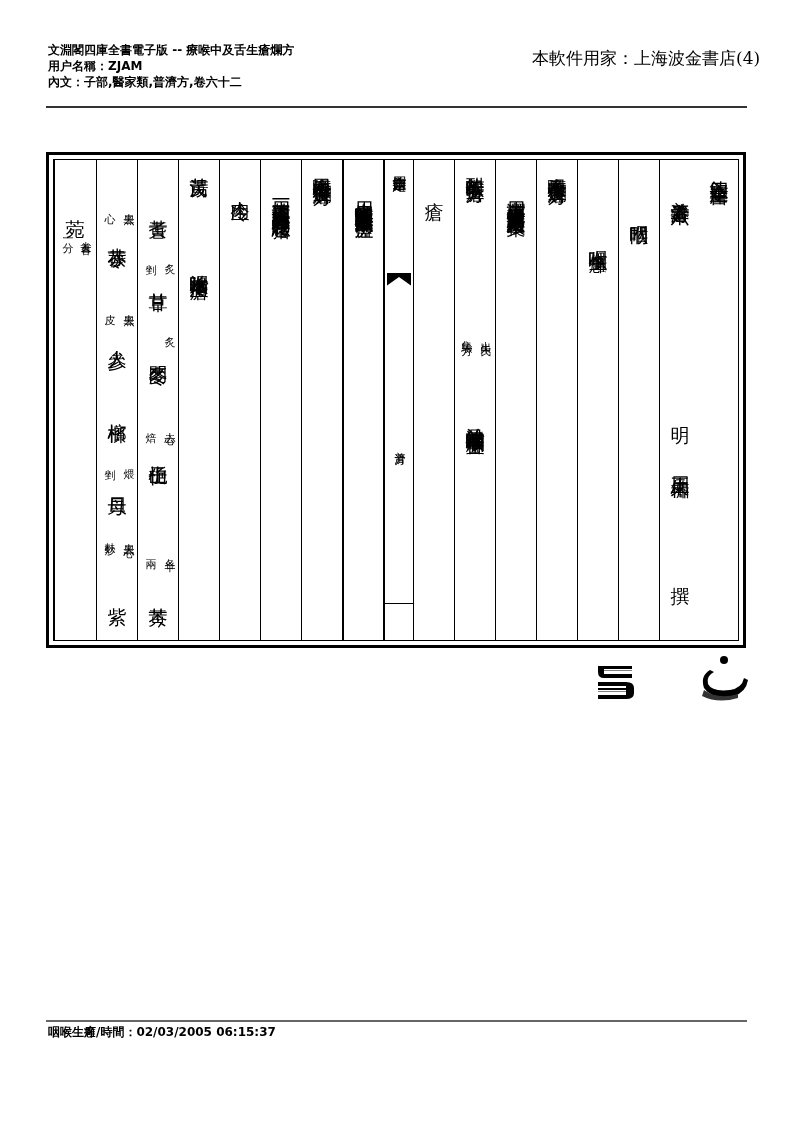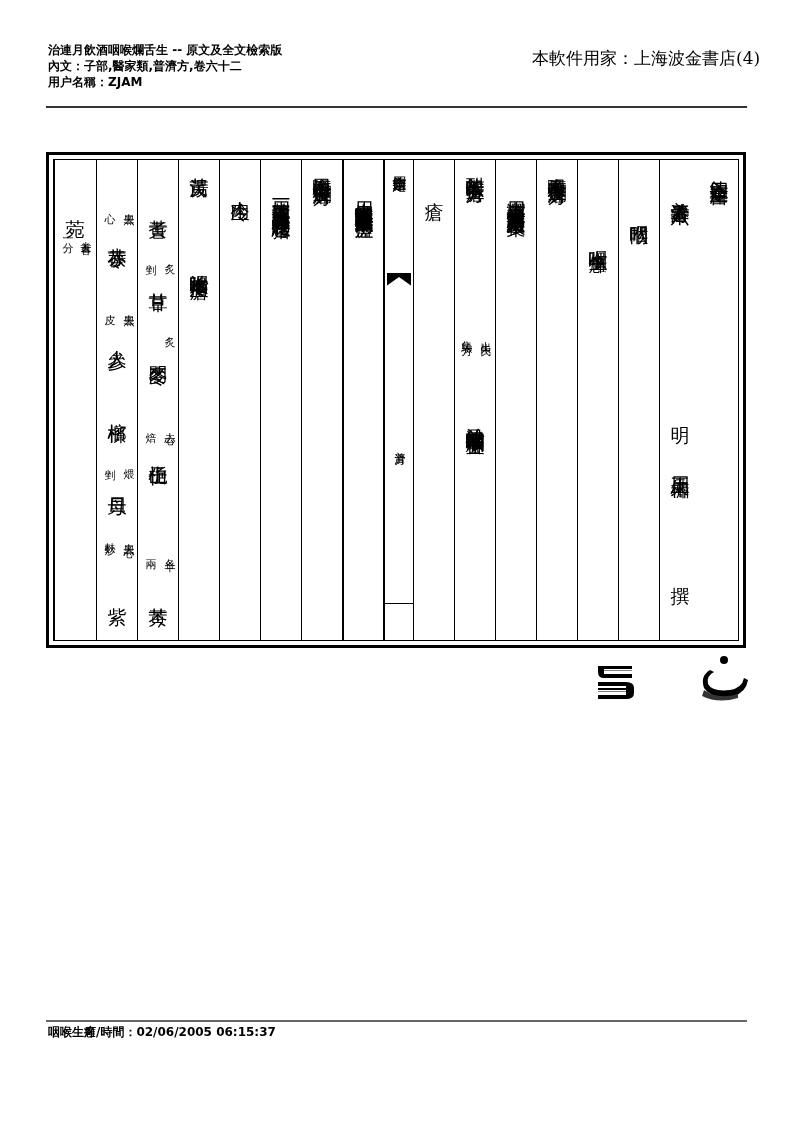--- a/index.html
+++ b/index.html
@@ -34,23 +34,23 @@
   .logo { position: absolute; top: 656px; left: 592px; width: 160px; height: 50px; }
 
   .ftr-rule { position: absolute; left: 46px; top: 1020px; width: 701px; height: 2px; background: #666; }
   .ftr { position: absolute; left: 48px; top: 1024px; font-family: "DejaVu Sans", "Liberation Sans", sans-serif;
          font-weight: bold; font-size: 12px; line-height: 16px; }
 </style>
 </head>
 <body>
 
 <div class="hdr-left">
-  <div>治連月飲酒咽喉爛舌生 -- 原文及全文檢索版</div>
+  <div>文淵閣四庫全書電子版 -- 療喉中及舌生瘡爛方</div>
+  <div><span>用户名稱：</span><span>ZJAM</span></div>
   <div>內文：子部,醫家類,普濟方,卷六十二</div>
-  <div><span>用户名稱：</span><span>ZJAM</span></div>
 </div>
 <div class="hdr-right">
   <div>本軟件用家：上海波金書店(4)</div>
 </div>
 <div class="hdr-rule"></div>
 
 <div class="frame">
   <div class="inner">
 
     <div class="col" style="left:646px; width:38px;">
@@ -169,14 +169,14 @@
   </g>
   <g>
     <circle cx="132" cy="4" r="4" fill="#000"></circle>
     <path d="M118 14 q-10 6 -6 18 q8 12 30 8 q12 -4 14 -16 l-4 -2 q-2 10 -14 12 q-18 2 -22 -6 q-2 -8 6 -12 z" fill="#000"></path>
     <path d="M112 34 q14 10 34 4 l0 4 q-20 6 -36 -2 z" fill="#333"></path>
   </g>
 </svg>
 
 <div class="ftr-rule"></div>
 <div class="ftr">
-  <div><span>咽喉生癰/時間：</span><span>02/06/2005 06:15:37</span></div>
+  <div><span>咽喉生癰/時間：</span><span>02/03/2005 06:15:37</span></div>
 </div>
 
 </body></html>

